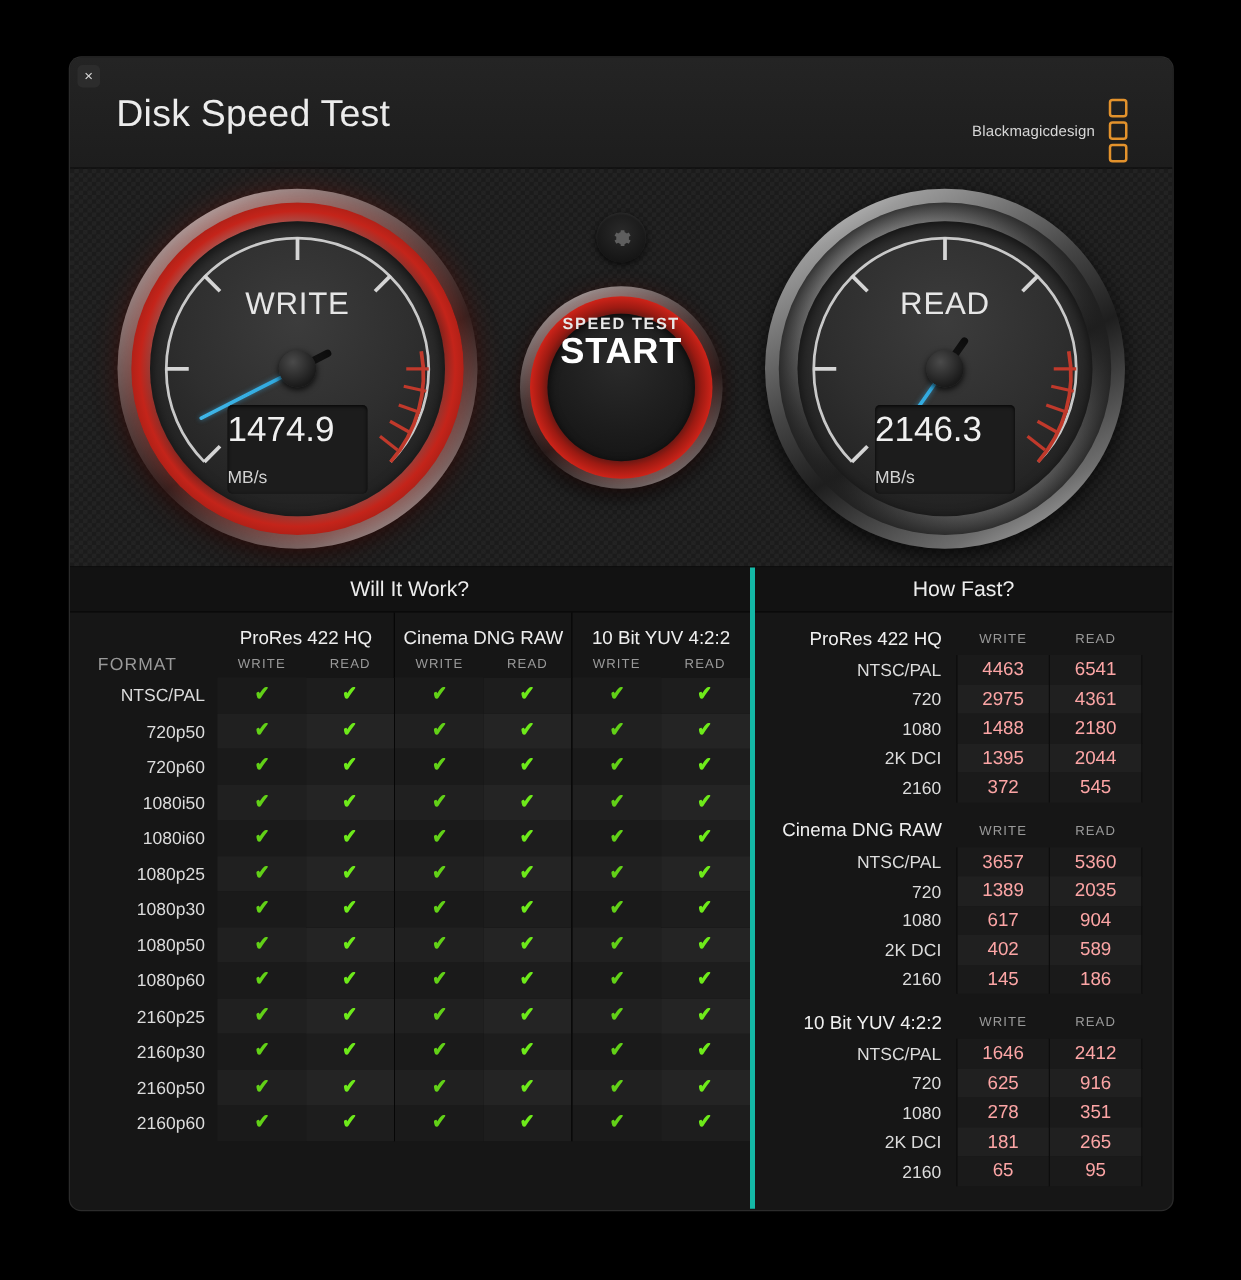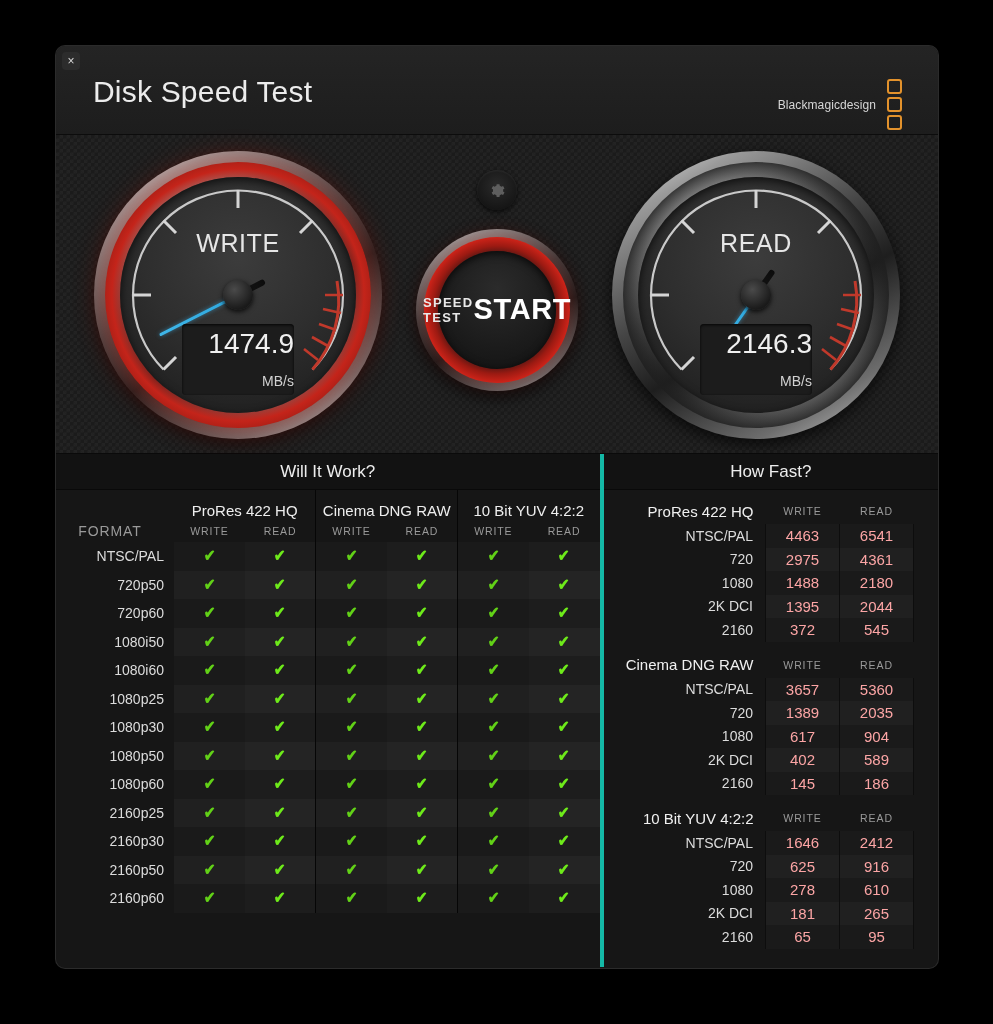--- a/index.html
+++ b/index.html
@@ -99,21 +99,21 @@
     position: absolute; top: 52px; left: 0; right: 0;
     text-align: center; font-size: 25px; font-weight: 400;
     color: #e6e6e6; letter-spacing: .6px;
   }
   .gauge-readout {
     position: absolute; left: 50%; bottom: 18px;
     transform: translateX(-50%);
     width: 112px; padding: 5px 0 6px;
     background: #1c1c1c; border-radius: 4px;
     box-shadow: inset 0 1px 3px rgba(0,0,0,.85);
-    text-align: right;
+    text-align: left;
   }
   .gauge-value { font-size: 28px; font-weight: 400; color: #f0f0f0; line-height: 1.05; }
   .gauge-unit  { font-size: 14px; color: #d2d2d2; margin-top: 15px; }
   .needle {
     position: absolute; left: 50%; top: 50%;
     width: 3.4px; height: 88px;
     background: linear-gradient(#3fb6e8, #2da6dd);
     border-radius: 2px;
     transform-origin: 50% 100%;
     box-shadow: 0 0 4px rgba(60,175,230,.55);
@@ -154,22 +154,22 @@
   #start-ring {
     position: absolute; inset: 8px;
     border-radius: 50%;
     background: radial-gradient(circle, #141414 48%, #9c1a12 62%, #d6251a 72%, #7c1510 86%, #1a1a1a 100%);
     box-shadow: 0 0 18px 2px rgba(190,40,28,.35);
   }
   #start-face {
     position: absolute; inset: 22px;
     border-radius: 50%;
     background: radial-gradient(circle at 50% 32%, #2b2b2b, #1b1b1b 60%, #111 100%);
-    display: flex; 
-    align-items: center; justify-content: center;
+    display: flex; flex-direction: column;
+    align-items: center; 
     box-shadow: inset 0 2px 8px rgba(0,0,0,.8);
   }
   #start-sub { font-size: 13px; font-weight: 700; color: #e8e8e8; letter-spacing: 1.3px; }
   #start-main { font-size: 29px; font-weight: 700; color: #fff; letter-spacing: .6px; margin-top: -1px; }
 
   
   #lower { position: relative; height: 513px; display: flex; }
   #panel-work { width: 571px; border-right: 4px solid #14b8a6; }
   #panel-fast { flex: 1; }
 
@@ -595,21 +595,21 @@
                 <td class="ft-val">2412</td>
               </tr>
               <tr>
                 <td class="ft-row-lbl">720</td>
                 <td class="ft-val">625</td>
                 <td class="ft-val">916</td>
               </tr>
               <tr>
                 <td class="ft-row-lbl">1080</td>
                 <td class="ft-val">278</td>
-                <td class="ft-val">610</td>
+                <td class="ft-val">351</td>
               </tr>
               <tr>
                 <td class="ft-row-lbl">2K DCI</td>
                 <td class="ft-val">181</td>
                 <td class="ft-val">265</td>
               </tr>
               <tr>
                 <td class="ft-row-lbl">2160</td>
                 <td class="ft-val">65</td>
                 <td class="ft-val">95</td>

